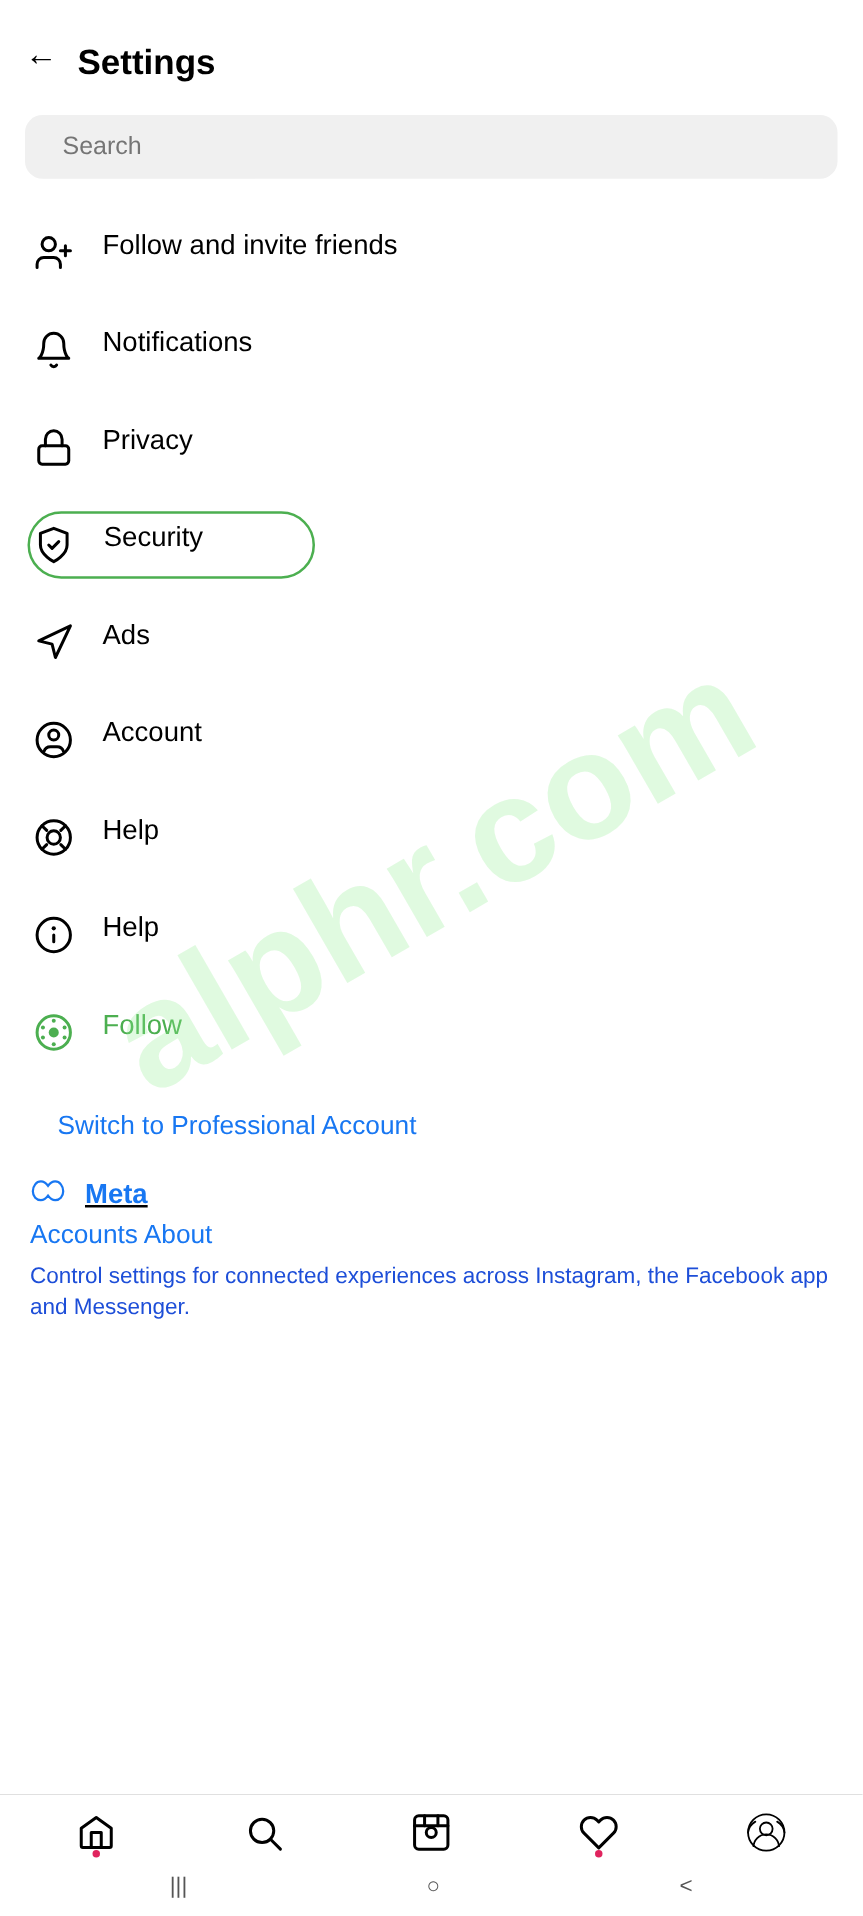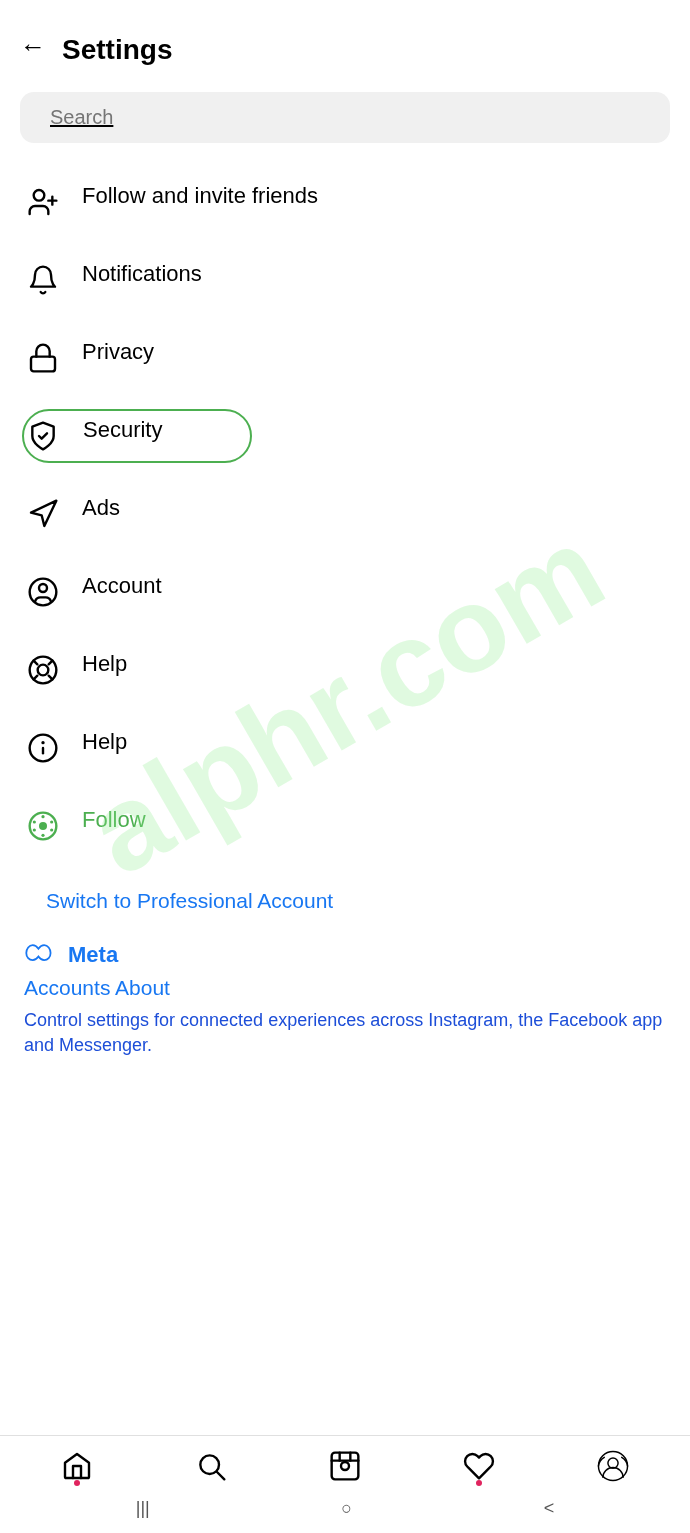--- a/index.html
+++ b/index.html
@@ -29,21 +29,20 @@
     .header-title {
       font-size: 28px;
       font-weight: 700;
       color: #000;
       margin-top: 14px;
     }
 
     
     .search-container {
       padding: 10px 20px 20px 20px;
-      text-decoration: underline;
     }
     .search-bar {
       display: flex;
       align-items: center;
       background: #f0f0f0;
       border-radius: 14px;
       padding: 14px 18px;
       gap: 12px;
     }
     .search-icon-wrap {
@@ -105,20 +104,21 @@
 
     
     .meta-section {
       padding: 16px 24px 8px 24px;
     }
     .meta-logo {
       display: flex;
       align-items: center;
       gap: 8px;
       margin-bottom: 6px;
+      text-decoration: underline;
     }
     .meta-logo-icon {
       font-size: 26px;
       color: #1877f2;
     }
     .meta-text {
       font-size: 22px;
       font-weight: 600;
       color: #1877f2;
     }

